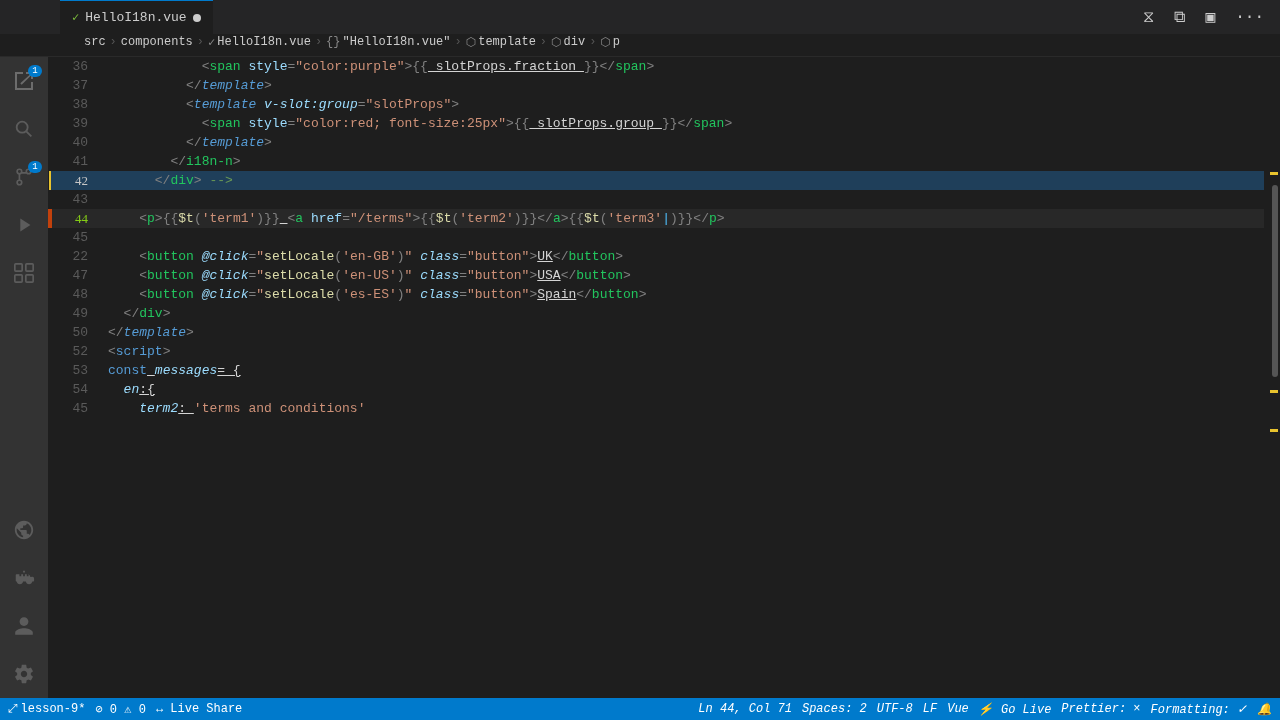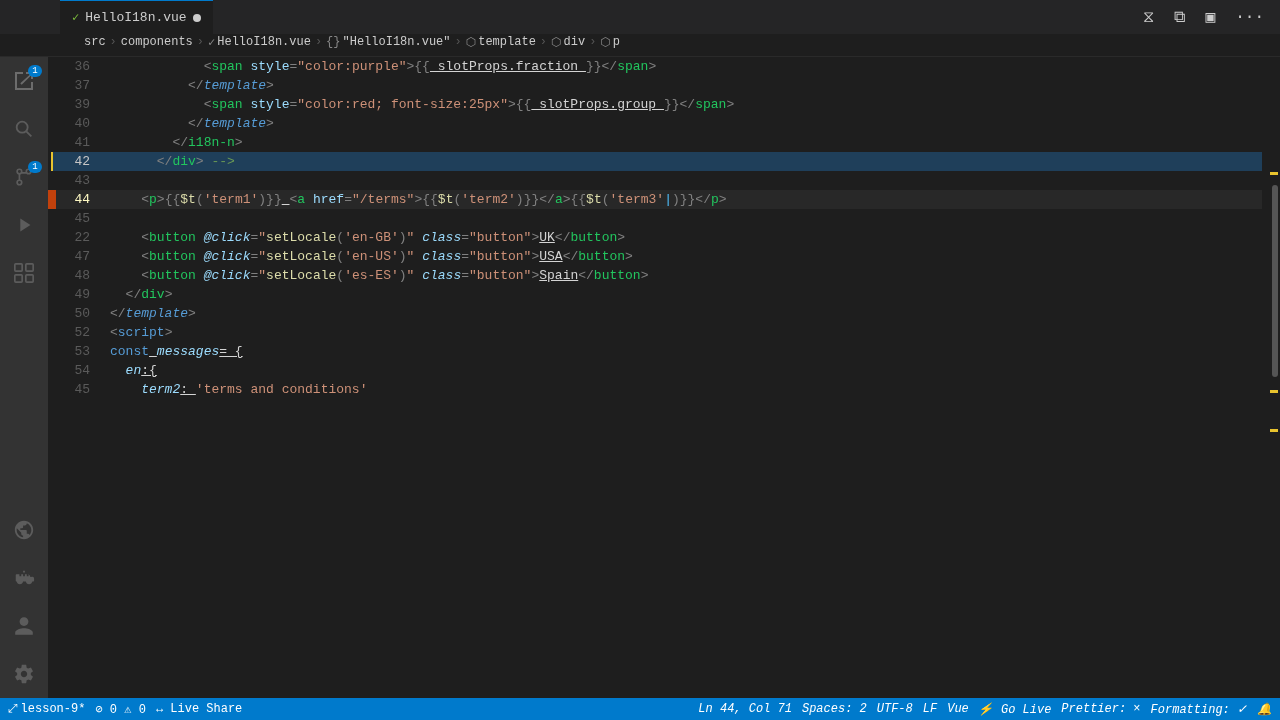--- a/index.html
+++ b/index.html
@@ -153,21 +153,21 @@
 
     .line-num {
       width: 50px;
       text-align: right;
       padding-right: 12px;
       color: #5a5a5a;
       user-select: none;
       font-size: 13px;
       vertical-align: top;
     }
-    .line-num.active { color: #c6c6c6; }
+    .line-num.active { color: #c6c6c6; font-family: Liberation Serif, serif; }
 
     .line-content {
       padding-left: 8px;
       white-space: pre;
       font-size: 13px;
     }
 
     
     .c-tag { color: #22c55e; }
     .c-attr { color: #9cdcfe; }
@@ -304,20 +304,24 @@
           <tr class="code-line">
             <td class="line-num">36</td>
             <td class="line-content">            <span class="c-punct">&lt;</span><span class="c-tag">span</span><span class="c-punct"> </span><span class="c-attr">style</span><span class="c-punct">=</span><span class="c-string">"color:purple"</span><span class="c-punct">&gt;{{</span><span class="c-plain"> slotProps.fraction </span><span class="c-punct">}}&lt;/</span><span class="c-tag">span</span><span class="c-punct">&gt;</span></td>
           </tr>
 
           <tr class="code-line">
             <td class="line-num">37</td>
             <td class="line-content">          <span class="c-punct">&lt;/</span><span class="c-keyword c-italic">template</span><span class="c-punct">&gt;</span></td>
           </tr>
 
+          <tr class="code-line">
+            <td class="line-num">38</td>
+            <td class="line-content">          <span class="c-punct">&lt;</span><span class="c-keyword c-italic">template</span><span class="c-punct"> </span><span class="c-attr c-italic">v-slot:group</span><span class="c-punct">=</span><span class="c-string">"slotProps"</span><span class="c-punct">&gt;</span></td>
+          </tr>
 
           <tr class="code-line">
             <td class="line-num">39</td>
             <td class="line-content">            <span class="c-punct">&lt;</span><span class="c-tag">span</span><span class="c-punct"> </span><span class="c-attr">style</span><span class="c-punct">=</span><span class="c-string">"color:red; font-size:25px"</span><span class="c-punct">&gt;{{</span><span class="c-plain"> slotProps.group </span><span class="c-punct">}}&lt;/</span><span class="c-tag">span</span><span class="c-punct">&gt;</span></td>
           </tr>
 
           <tr class="code-line">
             <td class="line-num">40</td>
             <td class="line-content">          <span class="c-punct">&lt;/</span><span class="c-keyword c-italic">template</span><span class="c-punct">&gt;</span></td>
           </tr>
@@ -331,21 +335,21 @@
             <td class="line-num active" style="border-left: 2px solid #e8c32e;">42</td>
             <td class="line-content">      <span class="c-punct">&lt;/</span><span class="c-tag">div</span><span class="c-punct">&gt;</span><span class="c-comment"> --&gt;</span></td>
           </tr>
 
           <tr class="code-line">
             <td class="line-num">43</td>
             <td class="line-content">&nbsp;</td>
           </tr>
 
           <tr class="code-line active-line">
-            <td class="line-num active" style="color:#fef9c3; border-left: 8px solid #c2410c;">44</td>
+            <td class="line-num active" style="color:#84cc16; border-left: 4px solid #c2410c;">44</td>
             <td class="line-content">    <span class="c-punct">&lt;</span><span class="c-tag">p</span><span class="c-punct">&gt;</span><span class="c-punct">{{</span><span class="c-func">$t</span><span class="c-punct">(</span><span class="c-string">'term1'</span><span class="c-punct">)}}</span><span class="c-plain"> </span><span class="c-punct">&lt;</span><span class="c-tag">a</span><span class="c-punct"> </span><span class="c-attr">href</span><span class="c-punct">=</span><span class="c-string">"/terms"</span><span class="c-punct">&gt;</span><span class="c-punct">{{</span><span class="c-func">$t</span><span class="c-punct">(</span><span class="c-string">'term2'</span><span class="c-punct">)}}</span><span class="c-punct">&lt;/</span><span class="c-tag">a</span><span class="c-punct">&gt;</span><span class="c-punct">{{</span><span class="c-func">$t</span><span class="c-punct">(</span><span class="c-string">'term3'</span><span class="c-const">|</span><span class="c-punct">)}}</span><span class="c-punct">&lt;/</span><span class="c-tag">p</span><span class="c-punct">&gt;</span></td>
           </tr>
 
           <tr class="code-line">
             <td class="line-num">45</td>
             <td class="line-content">&nbsp;</td>
           </tr>
 
           <tr class="code-line">
             <td class="line-num">22</td>

